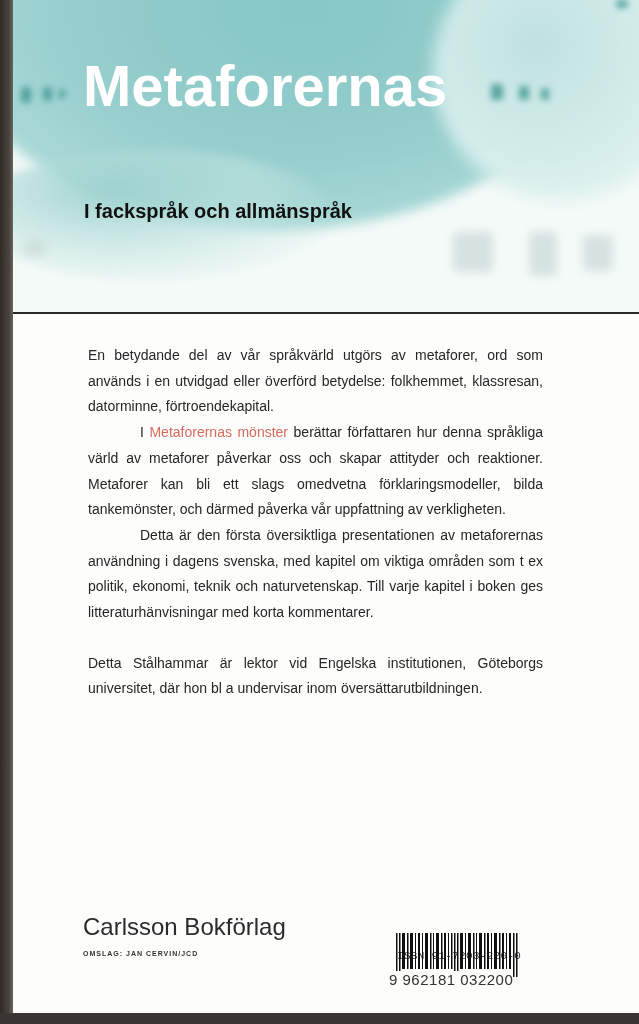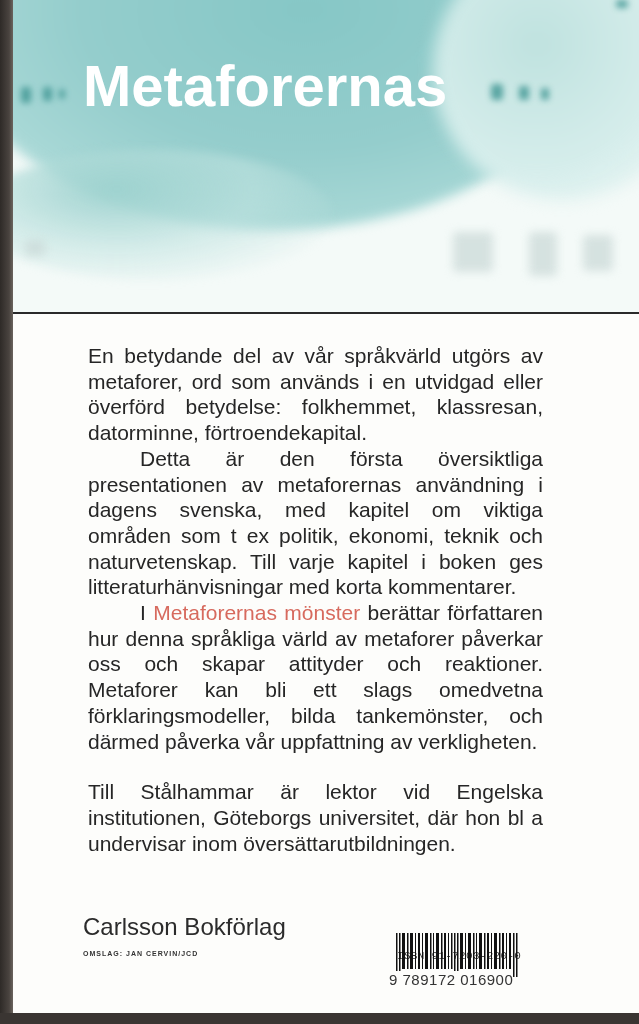--- a/index.html
+++ b/index.html
@@ -55,21 +55,21 @@
   }
   .subtitle {
     position: absolute; left: 71px; top: 200px;
     color: #111111; font-weight: bold; font-size: 20px;
   }
   .rule {
     position: absolute; left: 0; top: 312px; width: 626px; height: 2px; background: #2a2a2a;
   }
   .blurb {
     position: absolute; left: 75px; top: 343px; width: 455px;
-    color: #262626; font-size: 21px; line-height: 25.7px; text-align: justify;
+    color: #262626; font-size: 14px; line-height: 25.7px; text-align: justify;
   }
   .blurb p { margin: 0; }
   .blurb p.indent { text-indent: 52px; }
   .blurb .accent { color: #d76a5e; }
   .blurb p.gap { margin-top: 25px; }
   .publisher {
     position: absolute; left: 70px; top: 913px; color: #2b2b2b; font-size: 24px;
   }
   .credit {
     position: absolute; left: 70px; top: 950px; color: #333; font-size: 7px;
@@ -105,29 +105,30 @@
     <div class="dot" style="left:528px;top:88px;width:8px;height:12px;"></div>
     <div class="dot" style="left:603px;top:0px;width:12px;height:8px;"></div>
     <div class="ghost" style="left:12px;top:240px;width:20px;height:16px;"></div>
     <div class="ghost" style="left:440px;top:232px;width:40px;height:40px;"></div>
     <div class="ghost" style="left:516px;top:232px;width:28px;height:44px;"></div>
     <div class="ghost" style="left:570px;top:235px;width:30px;height:36px;"></div>
 
     <h1 class="title">
       <span>Metaforernas</span><br>
     </h1>
+    <div class="subtitle">I fackspråk och allmänspråk</div>
   </div>
 
   <div class="rule"></div>
 
   <div class="blurb">
     <p>En betydande del av vår språkvärld utgörs av metaforer, ord som används i en utvidgad eller överförd betydelse: folkhemmet, klassresan, datorminne, förtroendekapital.</p>
+    <p class="indent"><span>I </span><span class="accent">Metaforernas mönster</span><span> berättar författaren hur denna språkliga värld av metaforer påverkar oss och skapar attityder och reaktioner. Metaforer kan bli ett slags omedvetna förklaringsmodeller, bilda tankemönster, och därmed påverka vår uppfattning av verkligheten.</span></p>
     <p class="indent">Detta är den första översiktliga presentationen av metaforernas användning i dagens svenska, med kapitel om viktiga områden som t ex politik, ekonomi, teknik och naturvetenskap. Till varje kapitel i boken ges litteraturhänvisningar med korta kommentarer.</p>
-    <p class="indent"><span>I </span><span class="accent">Metaforernas mönster</span><span> berättar författaren hur denna språkliga värld av metaforer påverkar oss och skapar attityder och reaktioner. Metaforer kan bli ett slags omedvetna förklaringsmodeller, bilda tankemönster, och därmed påverka vår uppfattning av verkligheten.</span></p>
-    <p class="gap">Till Stålhammar är lektor vid Engelska institutionen, Göteborgs universitet, där hon bl a undervisar inom översättarutbildningen.</p>
+    <p class="gap">Detta Stålhammar är lektor vid Engelska institutionen, Göteborgs universitet, där hon bl a undervisar inom översättarutbildningen.</p>
   </div>
 
   <div class="publisher">Carlsson Bokförlag</div>
   <div class="credit">OMSLAG: JAN CERVIN/JCD</div>
 
   <div class="isbn">ISBN 91-7203-220-0</div>
   <svg class="barcode" viewBox="0 0 122 44" preserveAspectRatio="none">
     <g fill="#111">
       <rect x="0" y="0" width="1.5" height="44"></rect>
         <rect x="3" y="0" width="1.5" height="44"></rect>
@@ -158,16 +159,16 @@
       <rect x="95" y="0" width="1" height="36"></rect>
         <rect x="98" y="0" width="3" height="36"></rect>
       <rect x="103" y="0" width="1.5" height="36"></rect>
         <rect x="106" y="0" width="2" height="36"></rect>
       <rect x="110" y="0" width="1" height="36"></rect>
         <rect x="113" y="0" width="2" height="36"></rect>
       <rect x="117" y="0" width="1.5" height="44"></rect>
         <rect x="120" y="0" width="1.5" height="44"></rect>
     </g>
   </svg>
-  <div class="ean">9 789172 016900</div>
+  <div class="ean">9 962181 032200</div>
 </div>
 
 <div class="bottom-edge"></div>
 
 </body></html>

